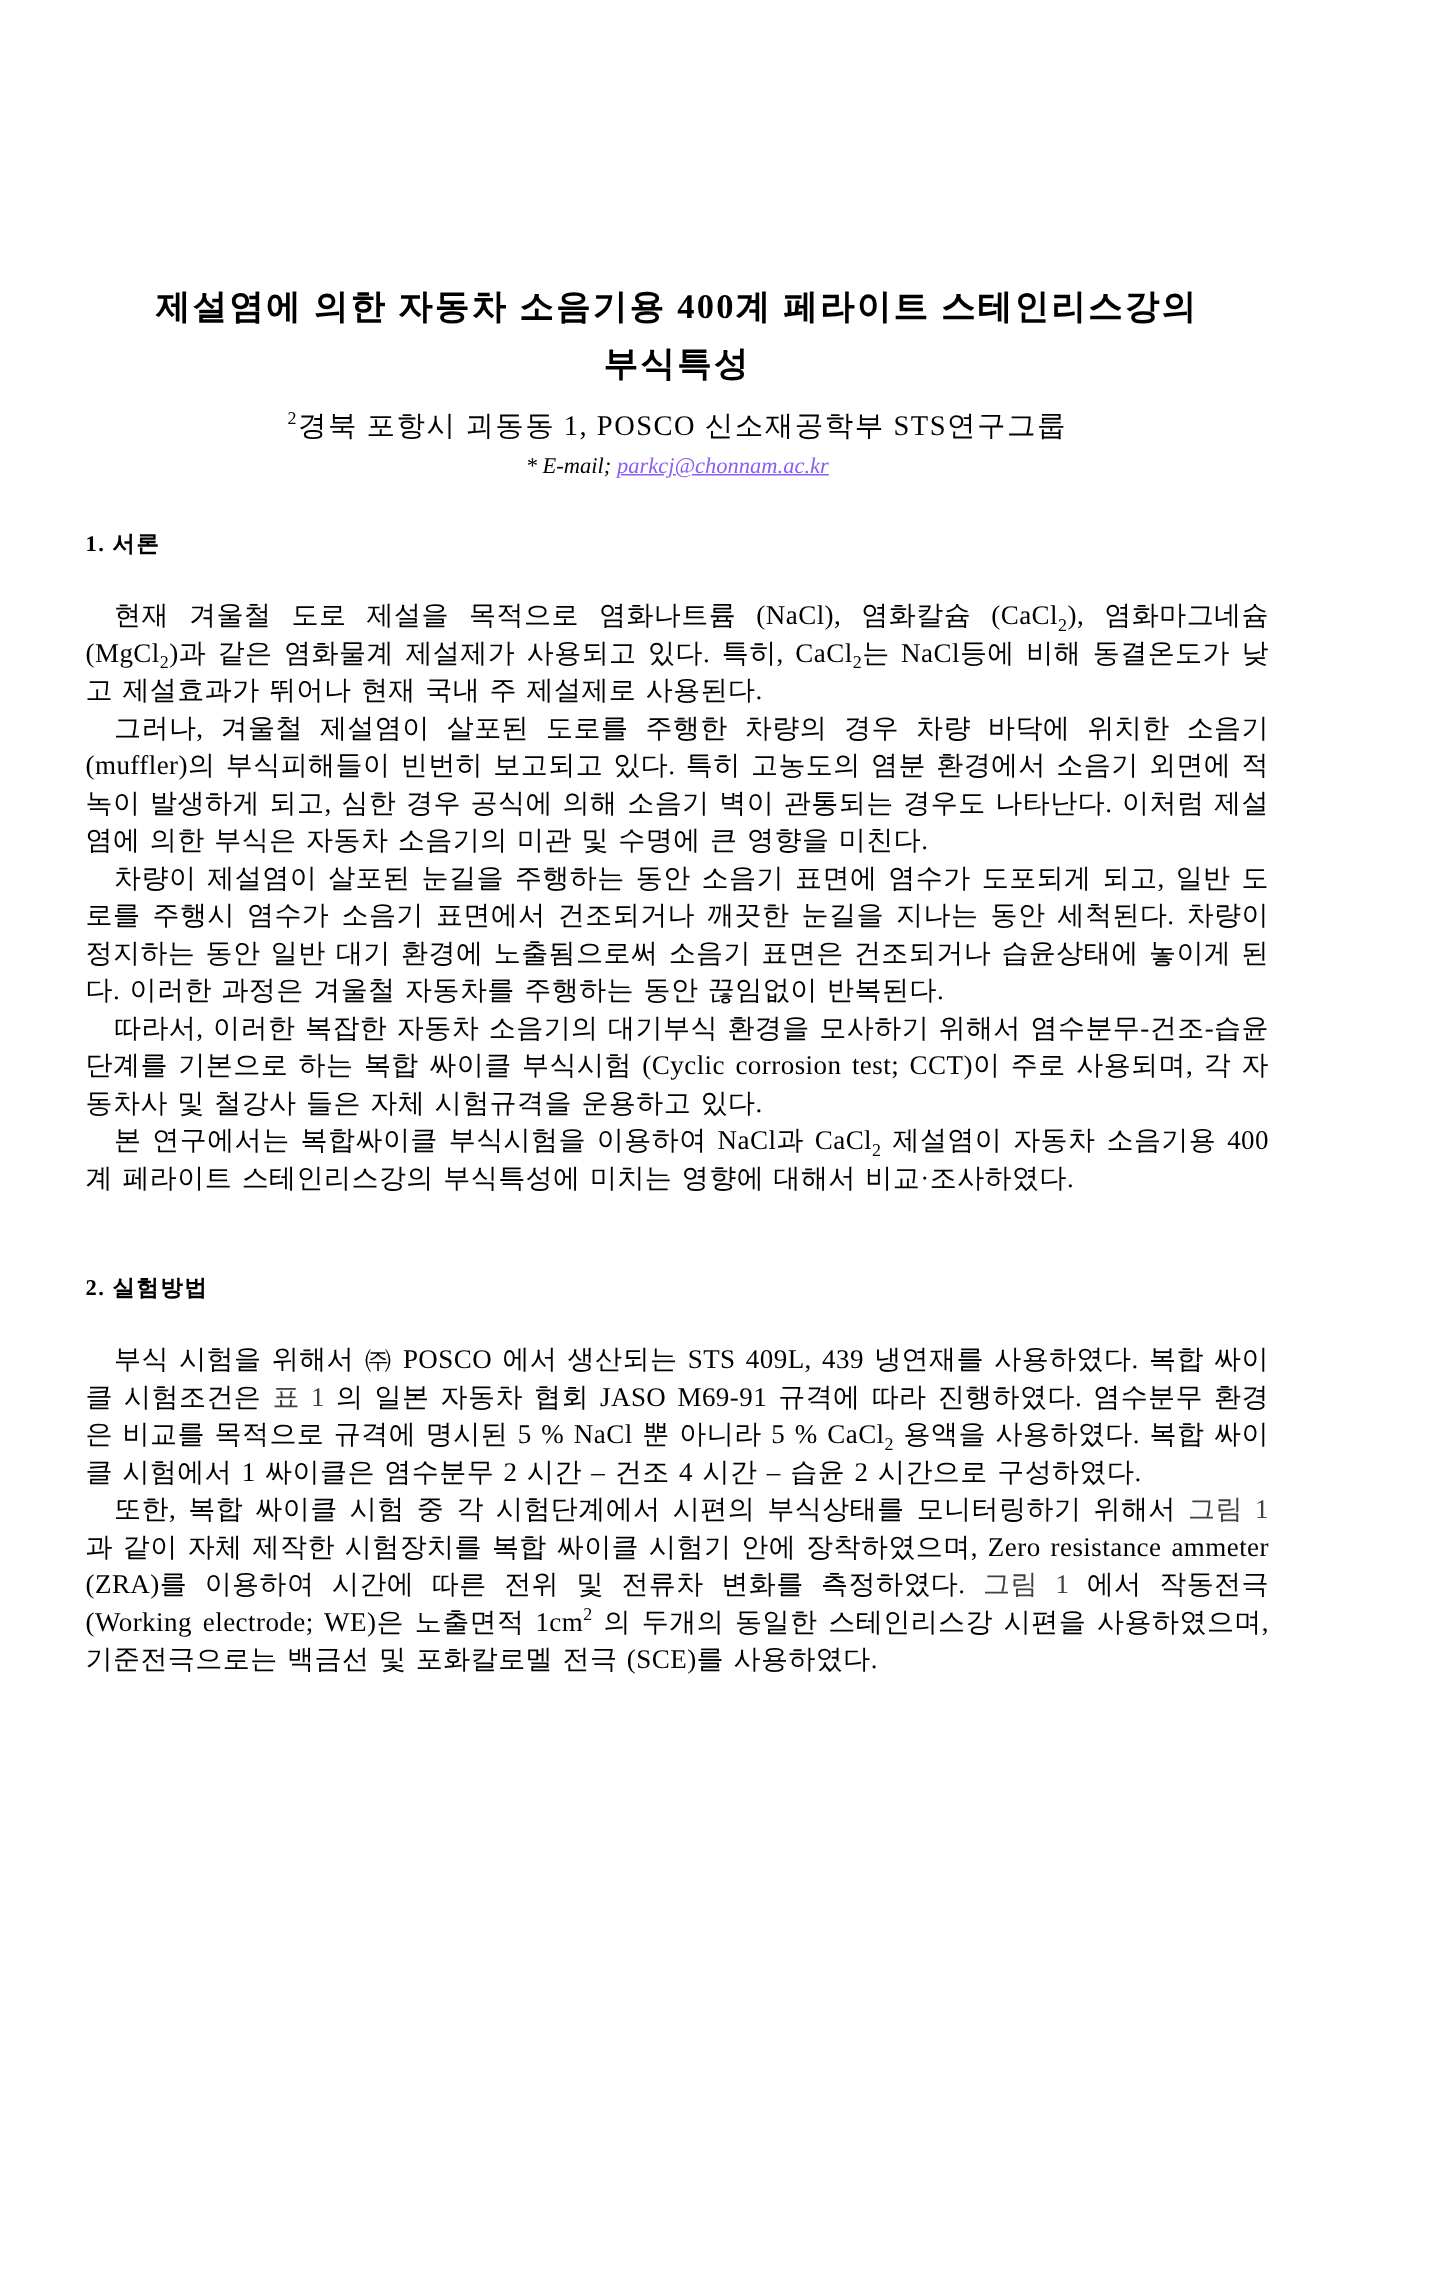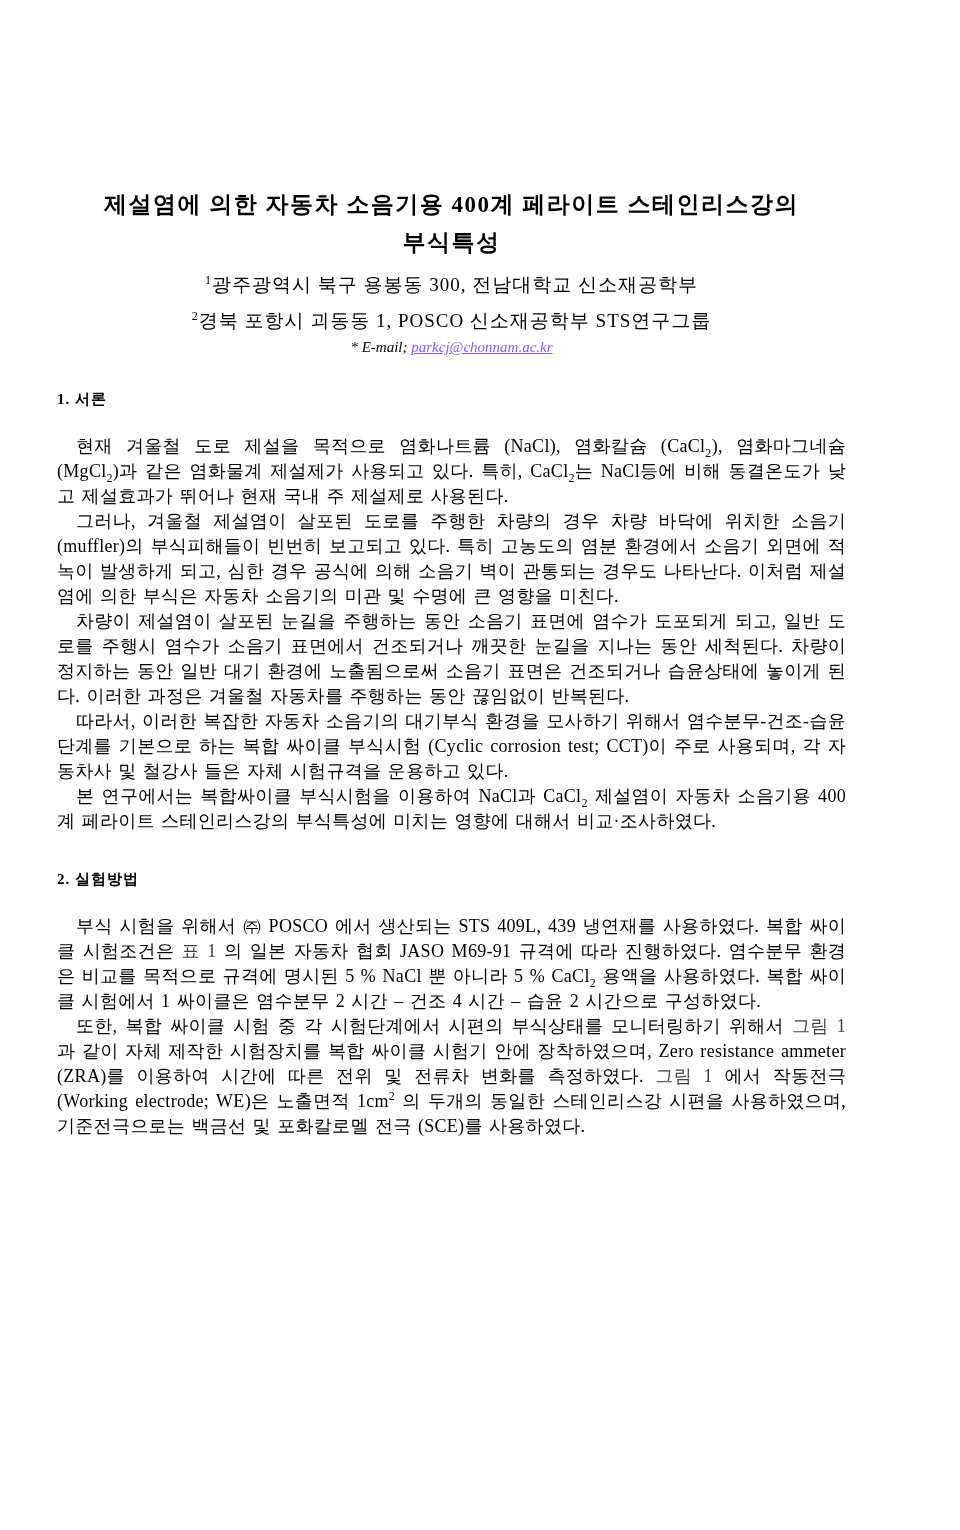--- a/index.html
+++ b/index.html
@@ -57,21 +57,21 @@
   sup { font-size: 12px; line-height: 0; }
   sub { font-size: 12px; line-height: 0; }
   .section-heading {
     margin: 28px 0 0 0;
     font-size: 15px;
     font-weight: 700;
     line-height: 27px;
     letter-spacing: 1px;
   }
   .section-heading.second {
-    margin-top: 32px;
+    margin-top: 48px;
   }
   .para {
     margin: 0;
     font-size: 18px;
     line-height: 25px;
     text-align: justify;
     text-indent: 19px;
     letter-spacing: 0.3px;
     word-spacing: 1.5px;
   }
@@ -88,23 +88,20 @@
 <body>
 
 <div class="page">
 
   <h1 class="title">
     <span>제설염에 의한 자동차 소음기용 400계 페라이트 스테인리스강의</span><br>
     <span>부식특성</span>
   </h1>
 
 
-  <p class="affil">
-    <sup>1</sup><span>광주광역시 북구 용봉동 300, 전남대학교 신소재공학부</span>
-  </p>
 
   <p class="affil">
     <sup>2</sup><span>경북 포항시 괴동동 1, POSCO 신소재공학부 STS연구그룹</span>
   </p>
 
   <p class="email-line">
     <span>* E-mail; </span><a>parkcj@chonnam.ac.kr</a>
   </p>
 
   <h2 class="section-heading">1. 서론</h2>

